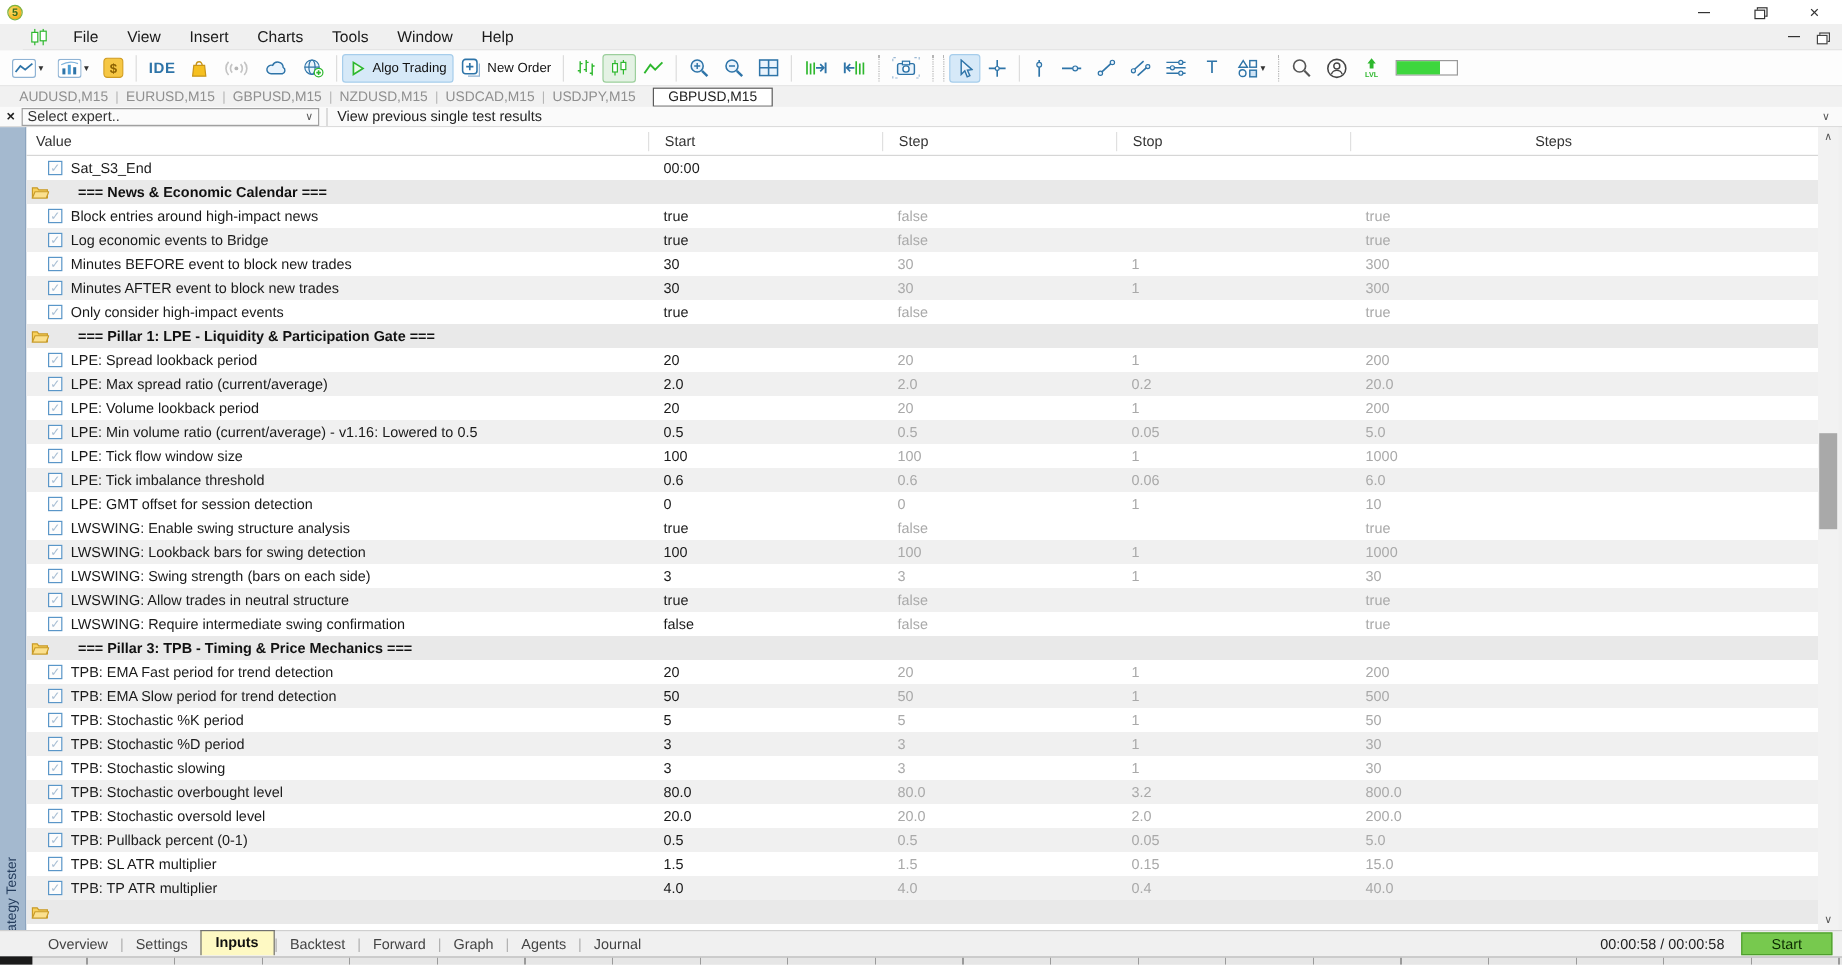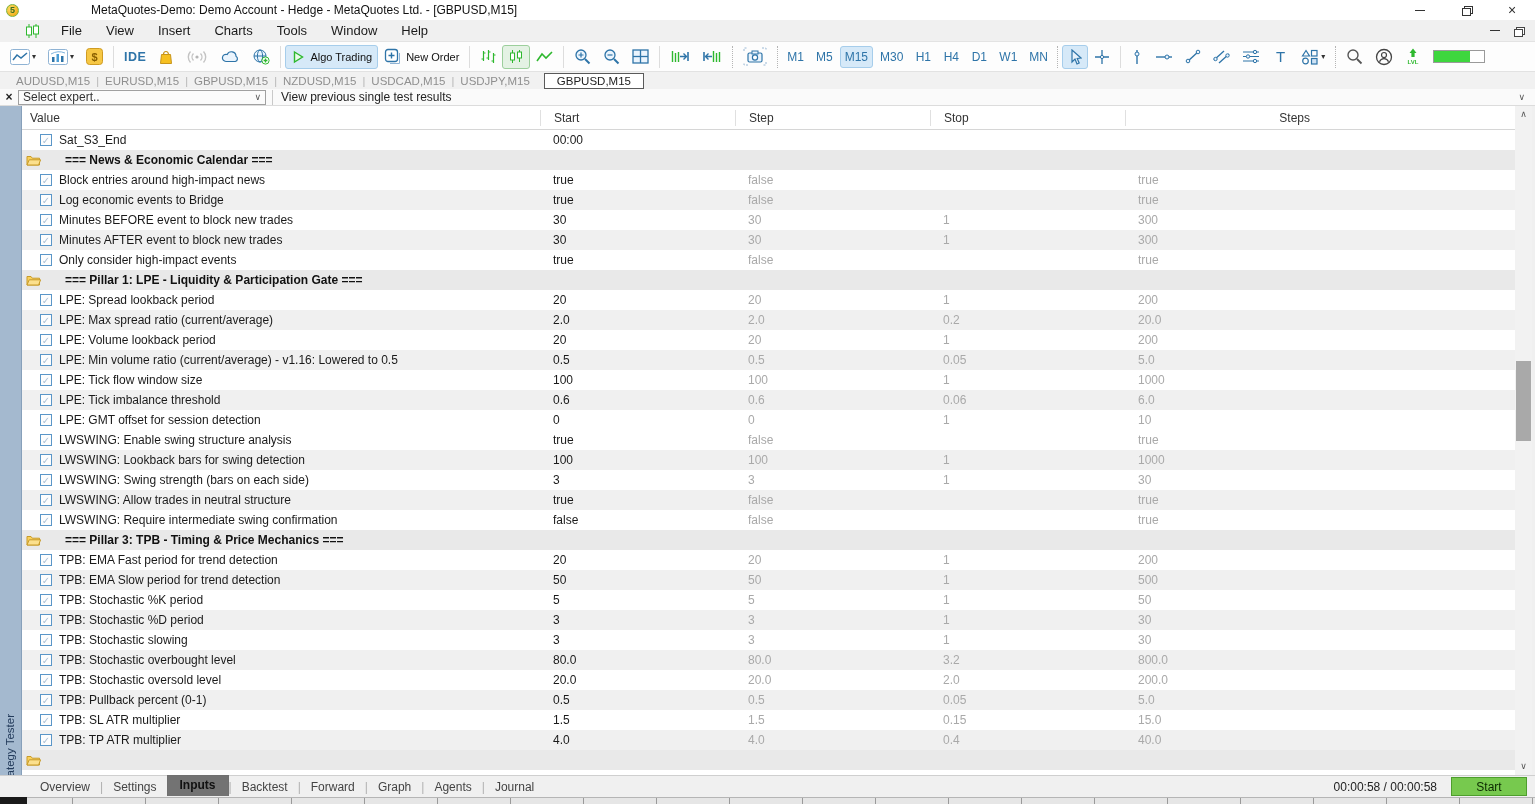--- a/index.html
+++ b/index.html
@@ -84,35 +84,34 @@
   .sarrow{height:17px;text-align:center;font-size:9px;color:#555;line-height:17px;}
   .sarrow.down{position:absolute;bottom:0;width:100%;}
   .strack{position:absolute;top:17px;bottom:17px;width:100%;}
   .sthumb{position:absolute;top:238px;left:1px;width:15px;height:80px;background:#a9a9a9;}
 
   
   .bottombar{left:0;top:775px;width:1535px;height:22px;background:#f0f0f0;border-top:1px solid #cfcfcf;display:flex;align-items:center;}
   .btabs{display:flex;align-items:center;margin-left:30px;}
   .btab{padding:2px 10px;color:#444;font-size:12px;}
   .bsep{color:#b0b0b0;}
-  .btab.active{background:#737373;border:1px solid #707070;border-bottom:none;font-weight:bold;color:#111;padding:2px 12px 4px;margin-top:-3px;}
+  .btab.active{background:#fef9c3;border:1px solid #707070;border-bottom:none;font-weight:bold;color:#111;padding:2px 12px 4px;margin-top:-3px;}
   .bright{margin-left:auto;display:flex;align-items:center;gap:14px;padding-right:8px;}
   .time{color:#222;}
   .startbtn{width:76px;height:19px;background:var(--start-button-green);border:1px solid #4e9e2d;color:#0b2a00;font-size:12px;font-family:inherit;}
 
   
   .bottomstrip{left:0;top:797px;width:1535px;height:7px;background:repeating-linear-gradient(90deg,#e6e6e6 0 72px,#9a9a9a 72px 73px);border-top:1px solid #b5b5b5;}
   .bstrip-corner{left:0;top:797px;width:27px;height:7px;background:#1a1a1a;}
 </style>
 </head>
 <body>
 
 <div class="abs titlebar">
   <span class="tb-logo">5</span>
-  <span class="tb-title">MetaQuotes-Demo: Demo Account - Hedge - MetaQuotes Ltd. - [GBPUSD,M15]</span>
   <span class="tb-ctrls">
     <span class="wbtn">
         <span class="g-min"></span>
       </span>
     <span class="wbtn">
         <span class="g-rest"></span>
       </span>
     <span class="wbtn">
         <span class="g-x">×</span>
       </span>
@@ -262,31 +261,20 @@
   <span class="tsep dotted"></span>
   <span class="tbtn">
     <svg width="24" height="19" viewBox="0 0 24 19">
         <path d="M1 4 v-3 h4 M19 1 h4 v3 M23 15 v3 h-4 M5 18 h-4 v-3" fill="none" stroke="#9ab8d4" stroke-dasharray="2 1.5"></path>
         <rect x="5" y="6" width="14" height="9" rx="1.5" fill="#eaf4fd" stroke="#2e74a8" stroke-width="1.2"></rect>
         <rect x="9" y="4" width="6" height="3" fill="#eaf4fd" stroke="#2e74a8"></rect>
         <circle cx="12" cy="10.5" r="2.6" fill="#fff" stroke="#2e74a8" stroke-width="1.2"></circle>
       </svg>
   </span>
   <span class="tsep dotted"></span>
-  <span style="display:flex;align-items:center;gap:2px;">
-      <span class="tf">M1</span>
-      <span class="tf">M5</span>
-      <span class="tf sel">M15</span>
-      <span class="tf">M30</span>
-      <span class="tf">H1</span>
-      <span class="tf">H4</span>
-      <span class="tf">D1</span>
-      <span class="tf">W1</span>
-      <span class="tf">MN</span>
-    </span>
   <span class="tsep dotted"></span>
   <span class="tbtn sel-blue">
     <svg width="14" height="16" viewBox="0 0 14 16">
         <path d="M4 1 L4 13 L7 10 L9 15 L11.2 14 L9.2 9.5 L13 9 z" fill="#e8f2fb" stroke="#2e74a8" stroke-width="1.2"></path>
       </svg>
   </span>
   <span class="tbtn">
     <svg width="16" height="16" viewBox="0 0 16 16">
         <path d="M8 1 v14 M1 8 h14" stroke="#2e74a8" stroke-width="1.3"></path>
         <circle cx="8" cy="8" r="1.6" fill="#fff" stroke="#2e74a8"></circle>

